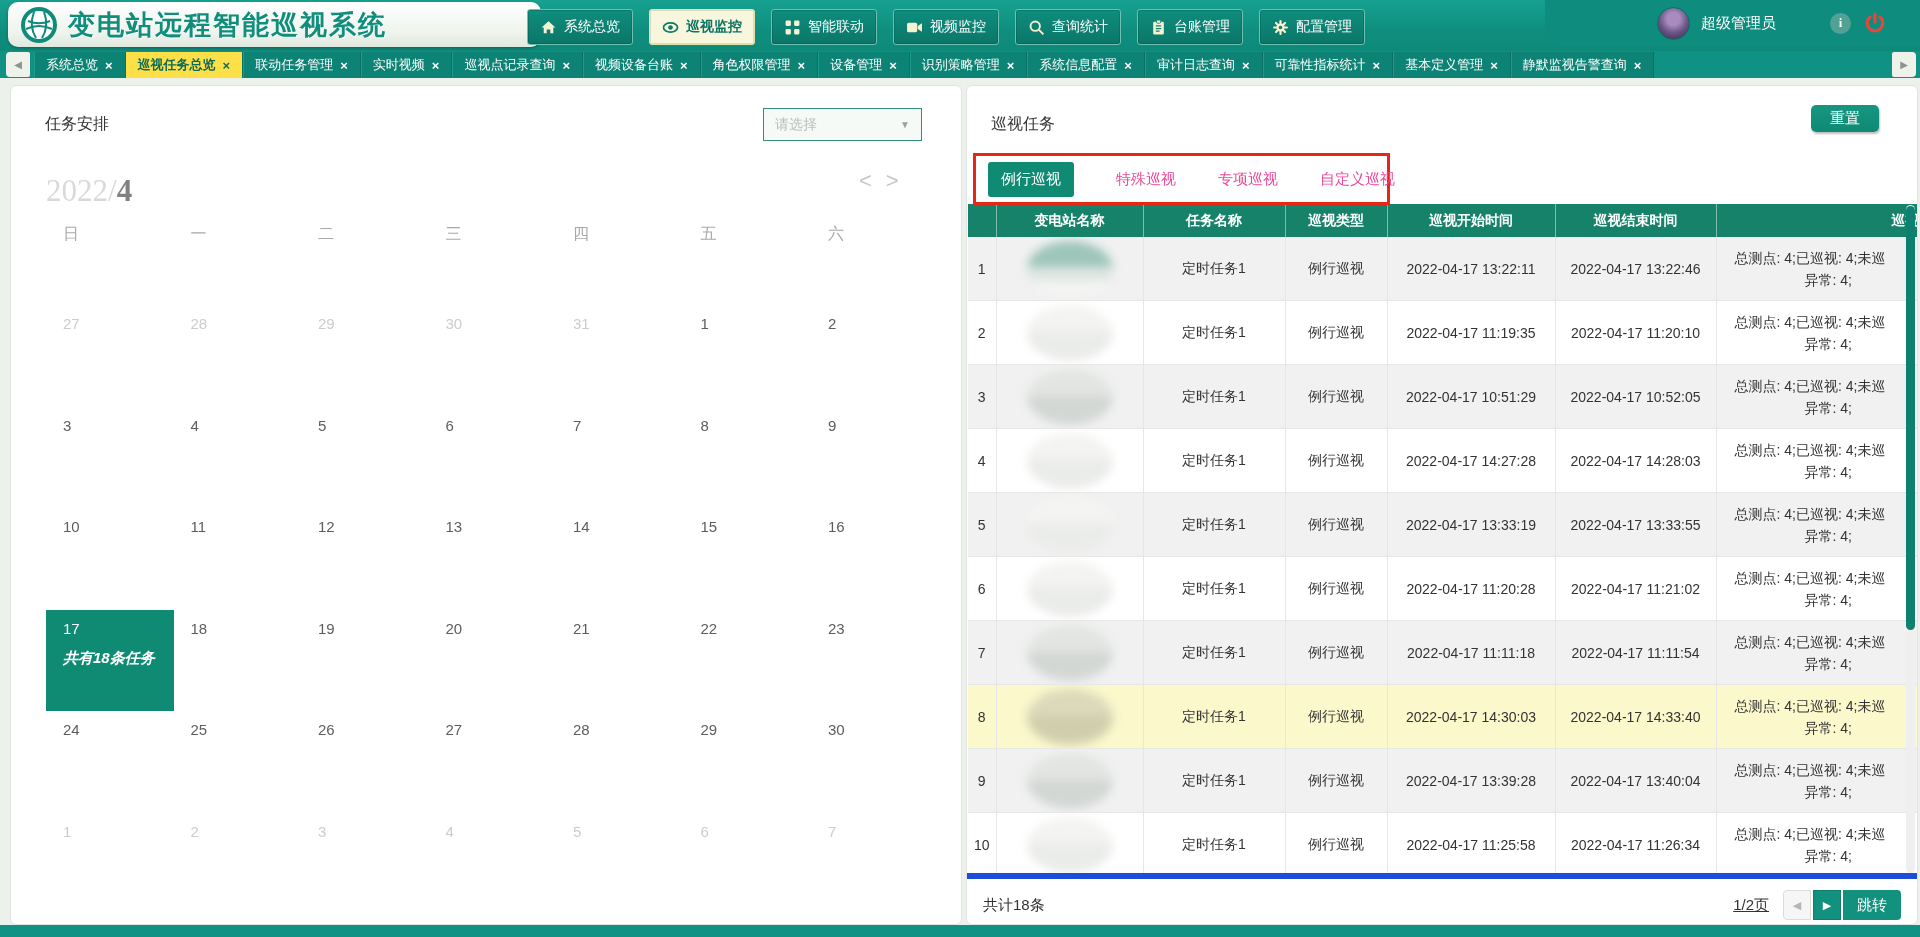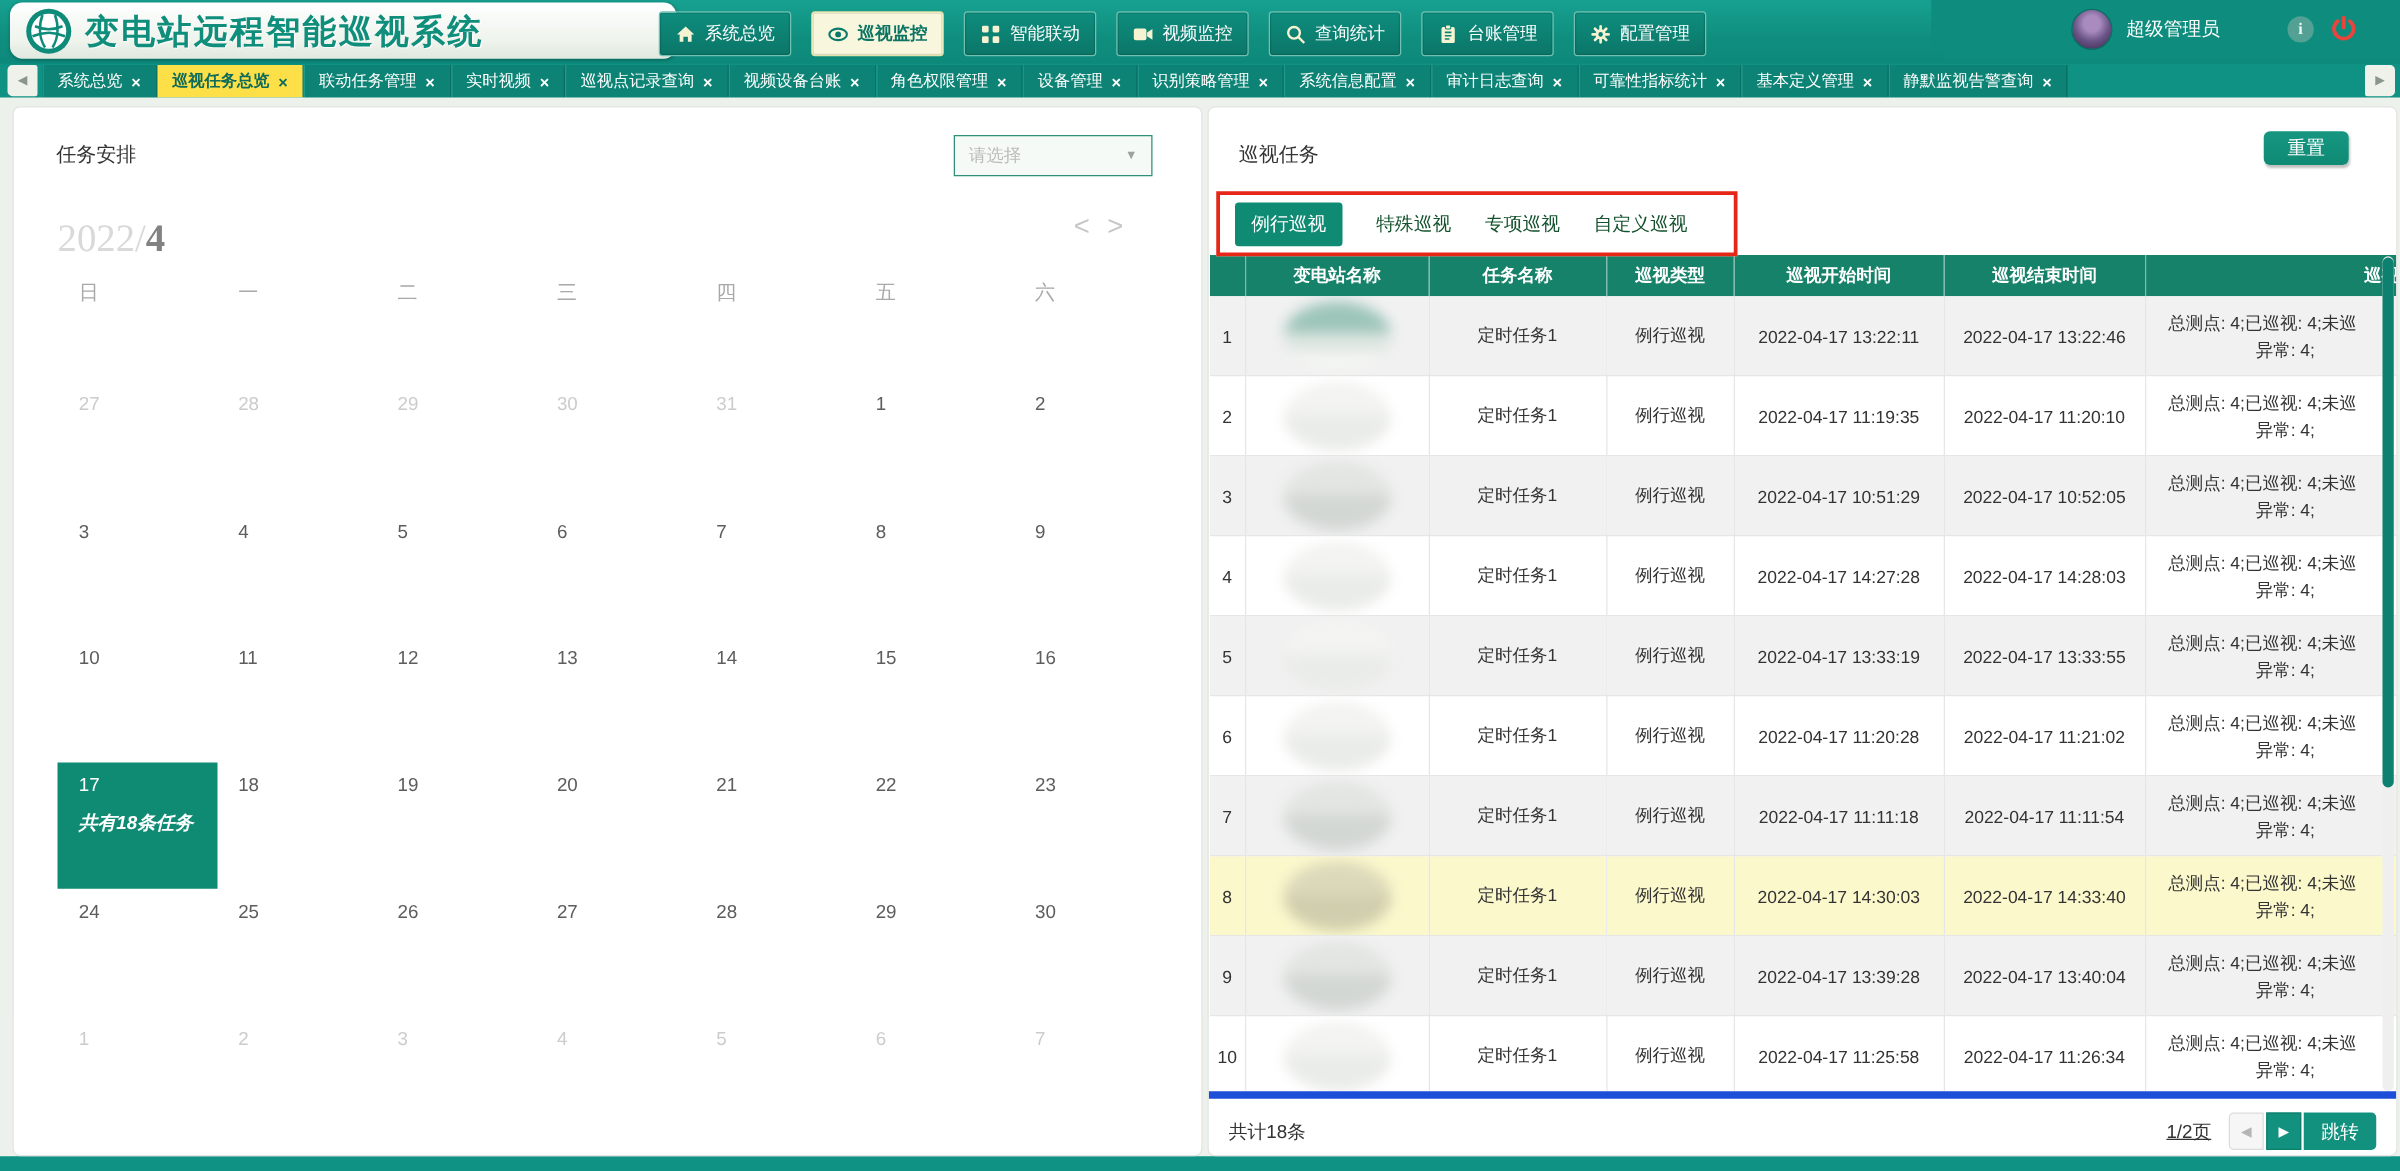--- a/index.html
+++ b/index.html
@@ -80,21 +80,21 @@
   .cal-cell.muted{color:#ccc;}
   .cal-cell.selected{background:#0F8B74;color:#fff;}
   .cal-note{margin-top:12px;font-size:15px;font-weight:bold;font-style:italic;padding-right:8px;}
   
   .reset-btn{position:absolute;right:38px;top:19px;height:27px;padding:0 19px;
     background:linear-gradient(180deg,#169681,#0f8a74);color:#fff;font-size:15px;
     border:none;border-radius:5px;cursor:pointer;box-shadow:1px 2px 2px rgba(0,0,0,.25);}
   .type-box{position:absolute;left:6px;top:67px;width:417px;height:52px;
     border:3px solid #E62617;box-sizing:border-box;display:flex;align-items:center;
     padding-left:12px;background:#fff;z-index:3;}
-  .type-tab{font-size:15px;color:#14532d;margin-left:27px;cursor:pointer;white-space:nowrap;}
+  .type-tab{font-size:15px;color:#ec4899;margin-left:42px;cursor:pointer;white-space:nowrap;}
   .type-tab.active{margin-left:0;background:#0F8B74;color:#fff;padding:8px 13px;border-radius:3px;}
   .table-wrap{position:absolute;left:1px;top:118px;width:949px;height:669px;overflow:hidden;}
   table.tbl{table-layout:fixed;border-collapse:collapse;width:1154px;}
   .tbl th{height:33px;background:#17826A;color:#fff;font-size:14px;font-weight:bold;
     border-right:1px solid rgba(255,255,255,.45);padding:0;}
   .tbl th:last-child{border-right:none;}
   .tbl td{height:63px;border-right:1px solid #e6e6e6;border-bottom:1px solid #e6e6e6;
     text-align:center;font-size:14px;color:#333;padding:0;overflow:hidden;}
   .tbl tr.odd td{background:#f1f1f1;}
   .tbl tr.hl td{background:#FBF8CC;}

